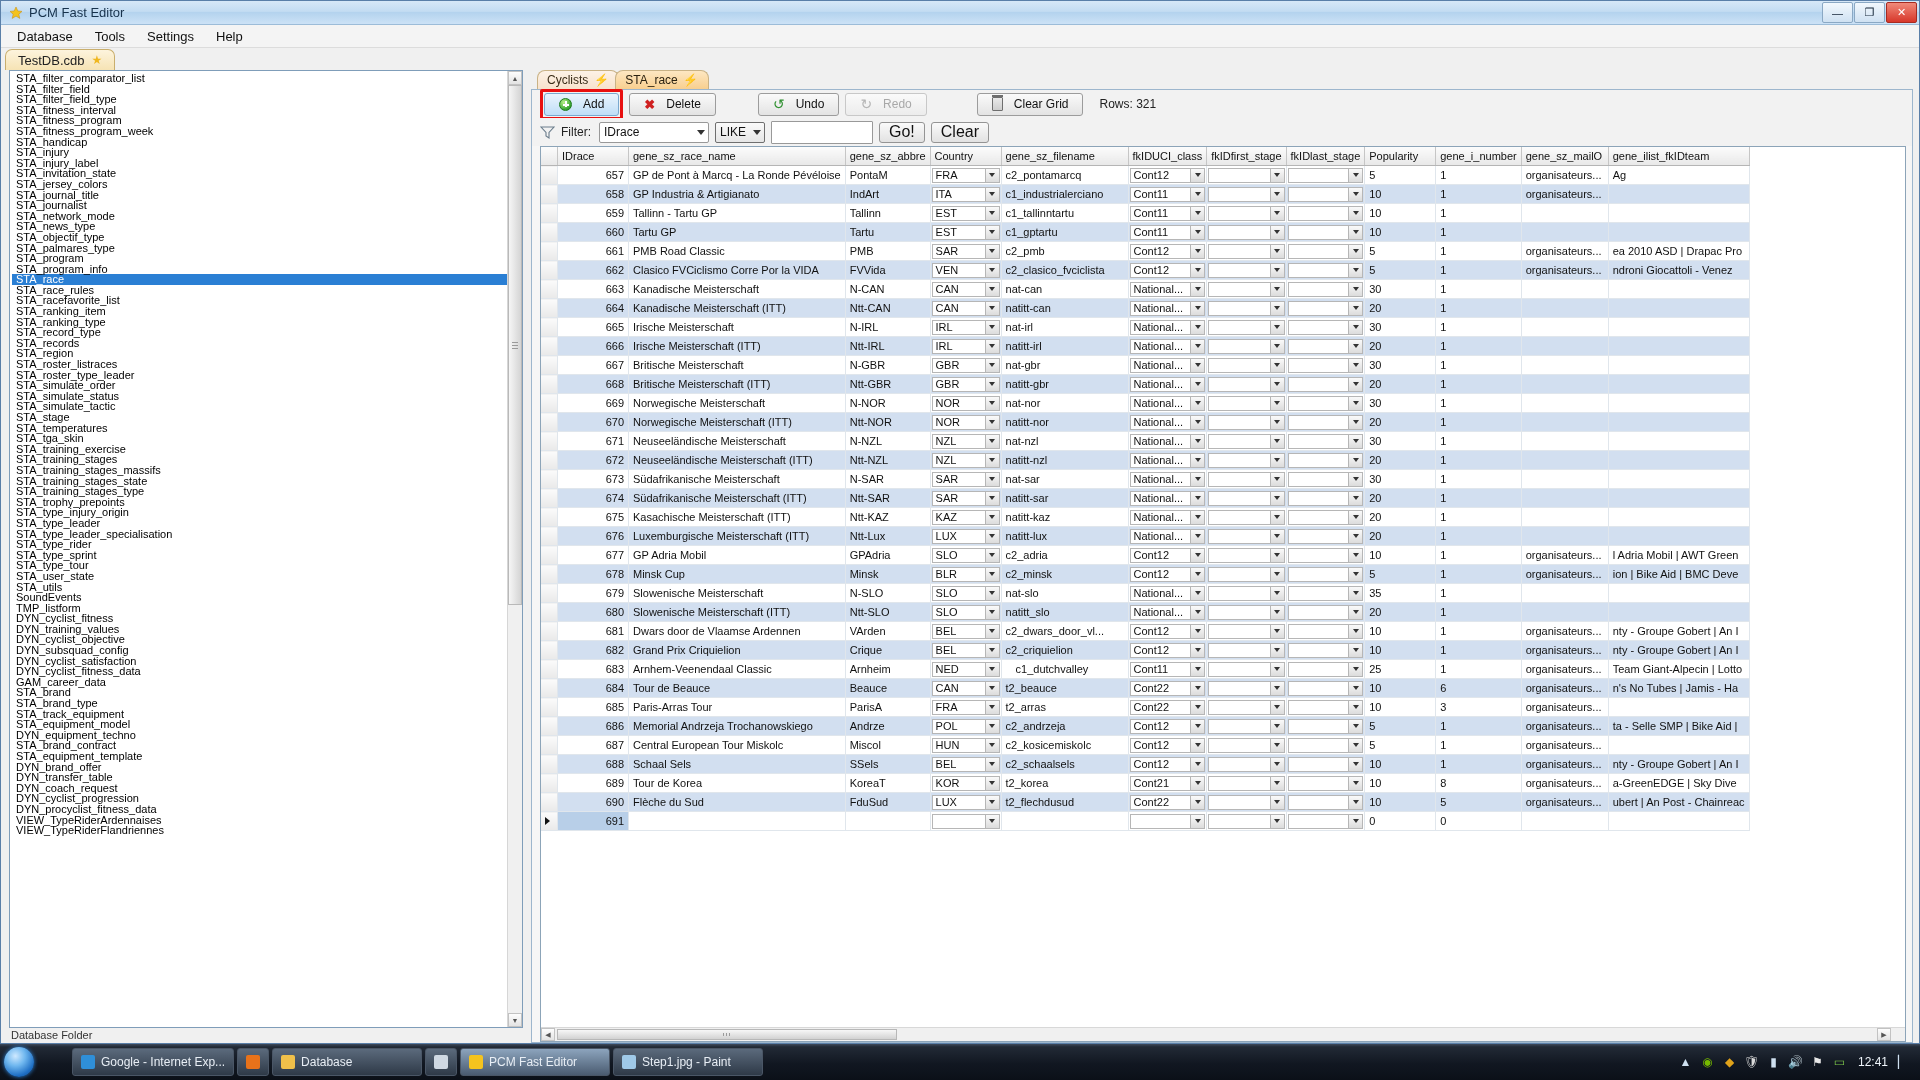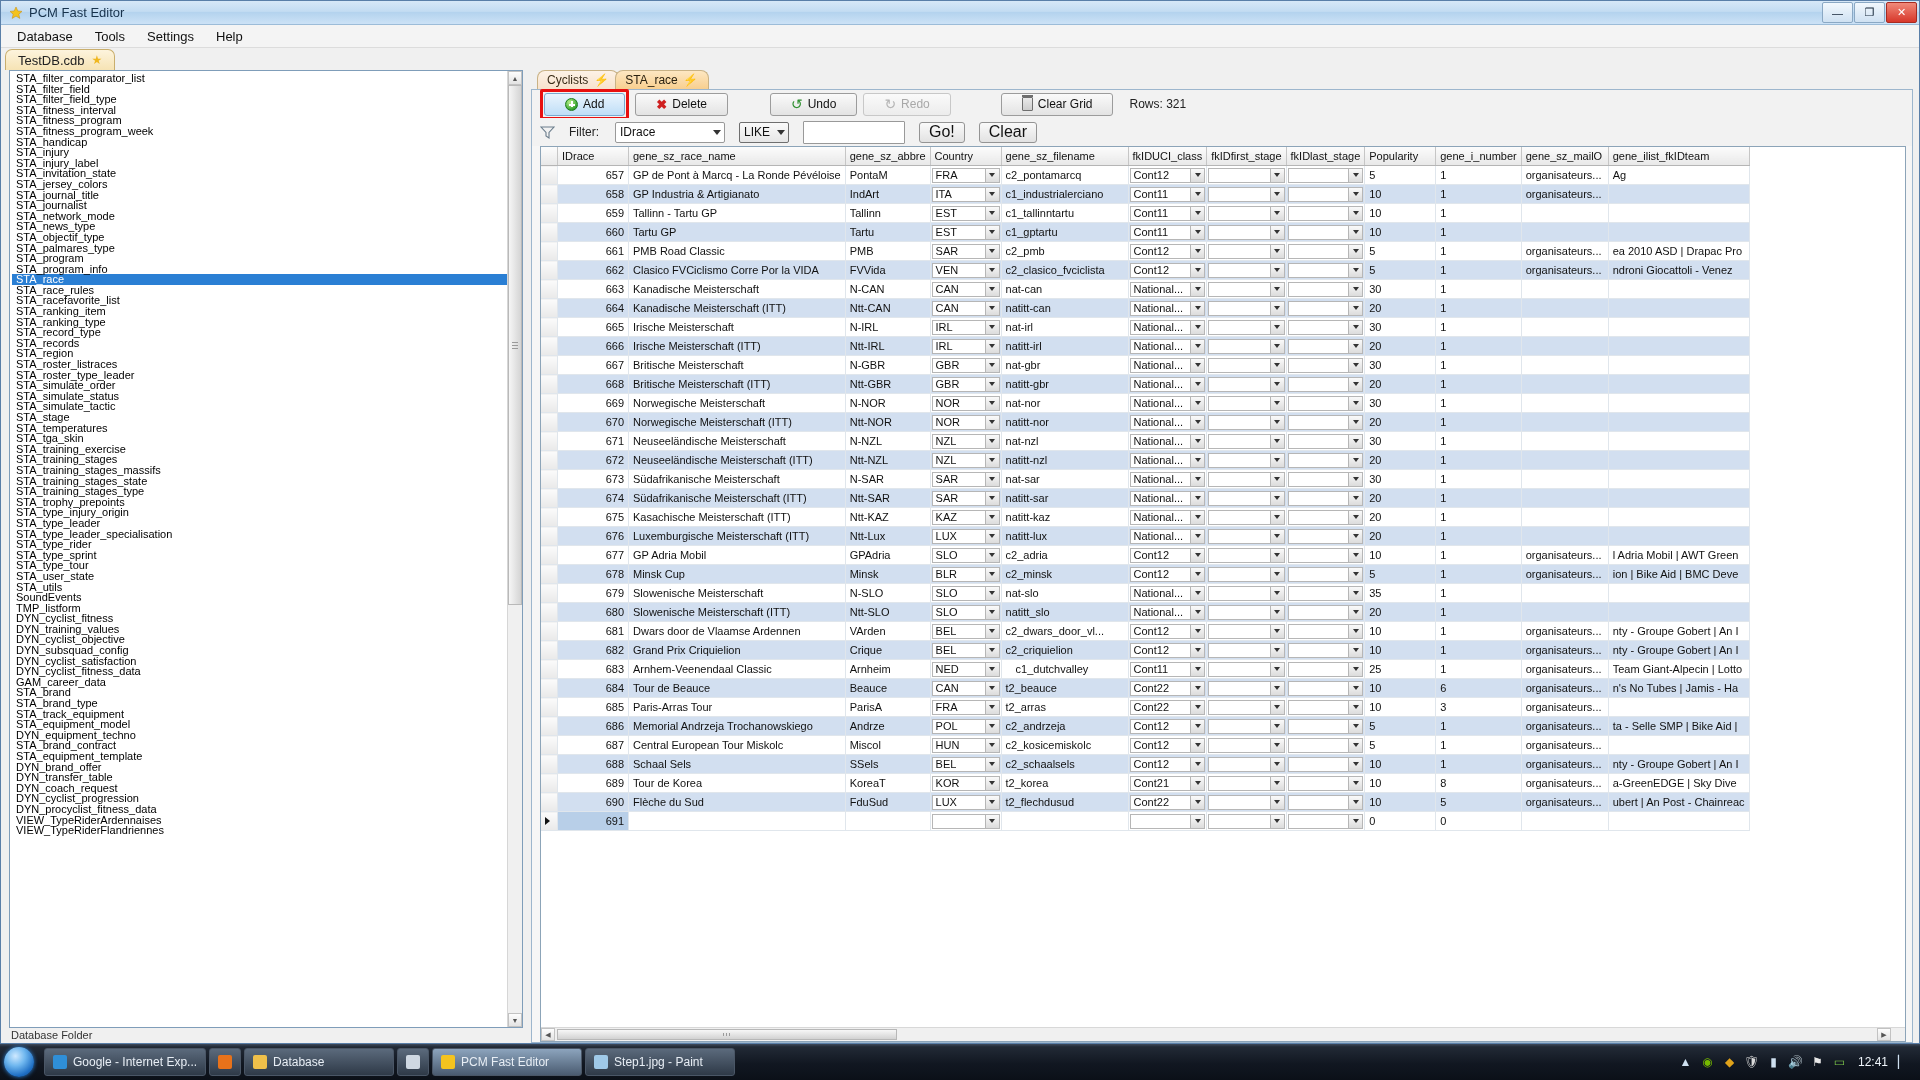--- a/index.html
+++ b/index.html
@@ -102,21 +102,21 @@
   .panel{
     flex:1 1 auto;min-height:0;display:flex;flex-direction:column;
     border:1px solid #9db6cd;background:#f6f6f6;
   }
   
   .toolbar{
     height:28px;flex:0 0 28px;display:flex;align-items:center;gap:6px;padding:0 8px;
     background:#f2f2f2;
   }
   .tbtn{
-    height:21px;padding:0 20px;display:flex;align-items:center;gap:5px;font-size:12px;color:#111;
+    height:21px;padding:0 14px;display:flex;align-items:center;gap:11px;font-size:12px;color:#111;
     border:1px solid #9c9c9c;border-radius:3px;
     background:linear-gradient(180deg,#fafafa,#e3e3e3);
   }
   .tbtn.disabled{color:#a8a8a8;border-color:#c8c8c8;background:linear-gradient(180deg,#fafafa,#ececec);}
   .add-hl{
     border:3px solid #e81010;border-radius:2px;padding:1px;display:inline-block;
   }
   .tbtn.add{
     background:linear-gradient(180deg,#eaf4fd,#bfdef7);border-color:#7aa9cf;
   }
@@ -134,21 +134,21 @@
   .ico-undo{color:#2f9030;font-size:14px;line-height:12px;}
   .ico-redo{color:#b5b5b5;font-size:14px;line-height:12px;}
   .ico-trash{
     width:9px;height:12px;border:1px solid #6e6e6e;border-radius:1px;
     background:linear-gradient(180deg,#e9e9e9,#cdcdcd);position:relative;
   }
   .ico-trash:before{content:"";position:absolute;left:-1px;right:-1px;top:-3px;height:2px;background:#6e6e6e;}
   .rows-label{font-size:12px;color:#222;margin-left:10px;}
   
   .filterbar{
-    height:28px;flex:0 0 28px;display:flex;align-items:center;gap:14px;padding:0 8px;
+    height:28px;flex:0 0 28px;display:flex;align-items:center;gap:6px;padding:0 8px;
     background:#f2f2f2;
   }
   .funnel{width:15px;height:14px;position:relative;}
   .funnel svg{display:block;}
   .f-label{font-size:12px;color:#222;margin-right:2px;}
   .combo{
     height:19px;width:104px;border:1px solid #999;background:#fff;border-radius:2px;
     display:flex;align-items:center;font-size:12px;padding-left:4px;position:relative;color:#111;
   }
   .combo .arrow{
@@ -1993,21 +1993,21 @@
 
 
       </div>
     </div>
   </div>
 </div>
 
 <div class="taskbar">
   <div class="startorb"></div>
   <div style="width:6px"></div>
-  <div id="taskbar-items" style="display:flex;align-items:flex-end;gap:3px;">
+  <div id="taskbar-items" style="display:flex;align-items:flex-end;gap:3px;margin-left:28px;">
       <div class="tbitem">
         <span class="tb-ico" style="background: rgb(47, 143, 216);"></span>
         <span>Google - Internet Exp...</span>
       </div>
       <div class="tbitem tbsmall">
         <span class="tb-ico" style="background: rgb(232, 114, 26);"></span>
       </div>
       <div class="tbitem">
         <span class="tb-ico" style="background: rgb(240, 192, 74);"></span>
         <span>Database</span>

